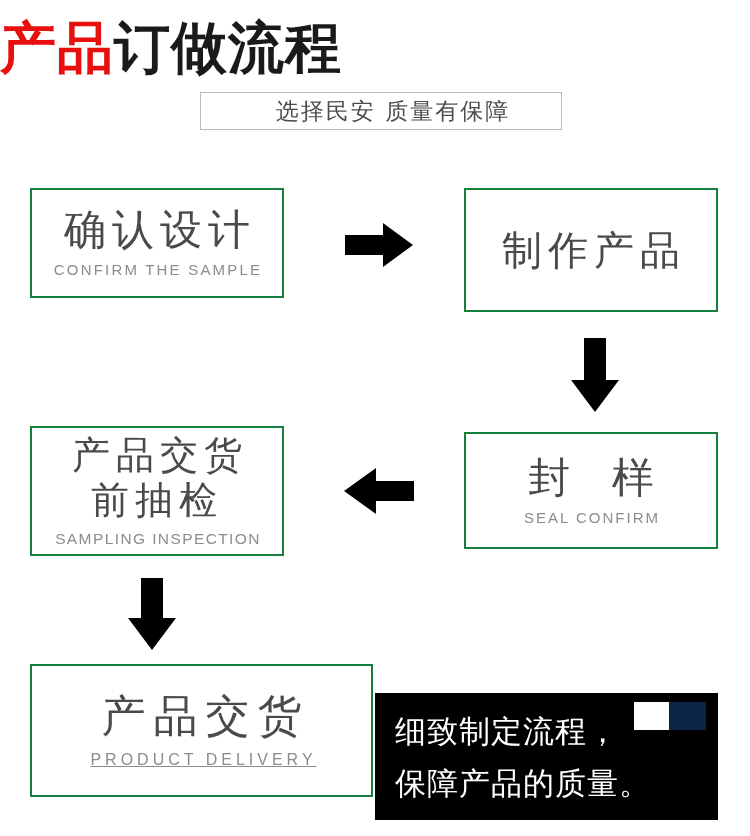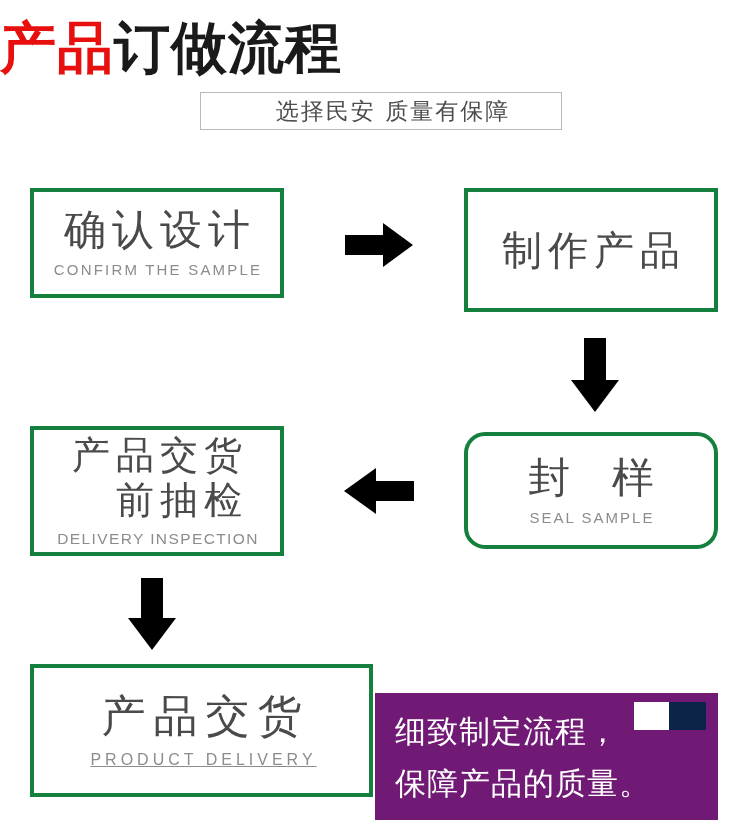--- a/index.html
+++ b/index.html
@@ -56,27 +56,27 @@
     letter-spacing: 2px;
     line-height: 1;
     font-family: "DejaVu Sans", "Liberation Sans", sans-serif;
     margin-left: 24px;
   }
 
   
   .step-box {
     position: absolute;
     box-sizing: border-box;
-    border: 4px solid #15803d;
+    border: 2px solid #15803d;
     background: #ffffff;
     display: flex;
     flex-direction: column;
     align-items: center;
     justify-content: center;
-    text-align: right;
+    text-align: center;
   }
   .step-cn {
     color: #4a4a4a;
     font-size: 40px;
     letter-spacing: 6px;
     line-height: 48px;
     text-indent: 6px;
     font-weight: 400;
     font-family: "DejaVu Sans", "Liberation Sans", sans-serif;
   }
@@ -87,21 +87,21 @@
     letter-spacing: 2.2px;
     line-height: 20px;
     text-indent: 2px;
     margin-top: 6px;
     font-family: "Liberation Sans", sans-serif;
   }
 
   
   #box-confirm-design   { left: 30px;  top: 188px; width: 254px; height: 110px; }
   #box-production       { left: 464px; top: 188px; width: 254px; height: 124px; }
-  #box-seal-sample      { left: 464px; top: 432px; width: 254px; height: 117px; border-radius: 21px; }
+  #box-seal-sample      { left: 464px; top: 432px; width: 254px; height: 117px; }
   #box-sampling         { left: 30px;  top: 426px; width: 254px; height: 130px; }
   #box-delivery         { left: 30px;  top: 664px; width: 343px; height: 133px; }
 
   #box-delivery .step-cn { font-size: 44px; letter-spacing: 8px; text-indent: 8px; }
   #box-delivery .step-en { font-size: 16px; letter-spacing: 4px; text-indent: 4px; margin-top: 10px; text-decoration: underline; }
 
   #box-confirm-design .step-cn { font-size: 42px; }
   #box-sampling .step-cn { font-size: 38px; }
   #box-seal-sample .step-cn { font-size: 42px; letter-spacing: 14px; text-indent: 14px; }
   #box-seal-sample .step-en { letter-spacing: 2px; }
@@ -115,21 +115,21 @@
   #arrow-left-1  { left: 344px; top: 468px; width: 70px; height: 46px; }
   #arrow-down-2  { left: 128px; top: 578px; width: 48px; height: 72px; }
 
   
   #promo-panel {
     position: absolute;
     left: 375px;
     top: 693px;
     width: 343px;
     height: 127px;
-    background: #701a75;
+    background: #000000;
   }
   .promo-text {
     position: absolute;
     left: 20px;
     top: 12px;
     color: #ffffff;
     font-size: 31px;
     line-height: 52px;
     letter-spacing: 1px;
     font-family: "DejaVu Sans", "Liberation Sans", sans-serif;
@@ -175,31 +175,31 @@
   <div class="step-box" id="box-production">
     <div class="step-cn">制作产品</div>
   </div>
 
   <svg class="arrow" id="arrow-down-1" viewBox="0 0 48 74">
     <polygon points="13,0 35,0 35,42 48,42 24,74 0,42 13,42" fill="#000000"></polygon>
   </svg>
 
   <div class="step-box" id="box-seal-sample">
     <div class="step-cn">封 样</div>
-    <div class="step-en">SEAL SAMPLE</div>
+    <div class="step-en">SEAL CONFIRM</div>
   </div>
 
   <svg class="arrow" id="arrow-left-1" viewBox="0 0 70 46">
     <polygon points="70,13 32,13 32,0 0,23 32,46 32,33 70,33" fill="#000000"></polygon>
   </svg>
 
   <div class="step-box" id="box-sampling">
     <div class="step-cn two-line" style="white-space:pre-line;">产品交货
 前抽检</div>
-    <div class="step-en">DELIVERY INSPECTION</div>
+    <div class="step-en">SAMPLING INSPECTION</div>
   </div>
 
   <svg class="arrow" id="arrow-down-2" viewBox="0 0 48 72">
     <polygon points="13,0 35,0 35,40 48,40 24,72 0,40 13,40" fill="#000000"></polygon>
   </svg>
 
   <div class="step-box" id="box-delivery">
     <div class="step-cn">产品交货</div>
     <div class="step-en">PRODUCT DELIVERY</div>
   </div>

